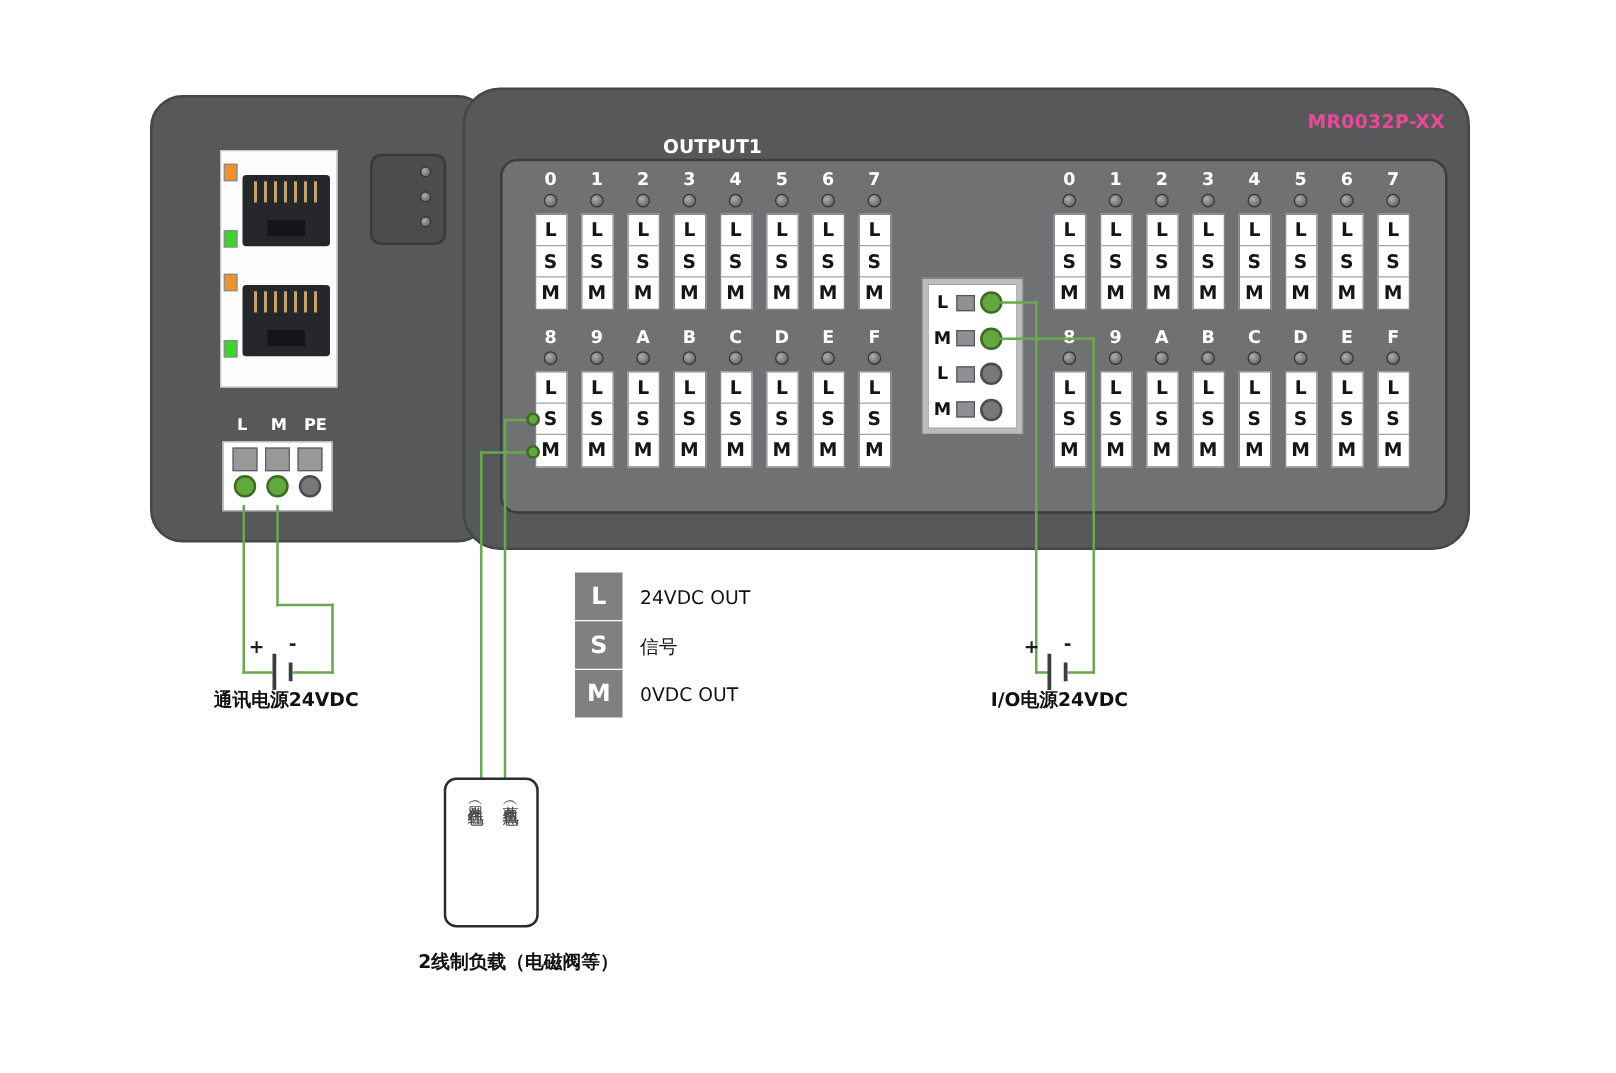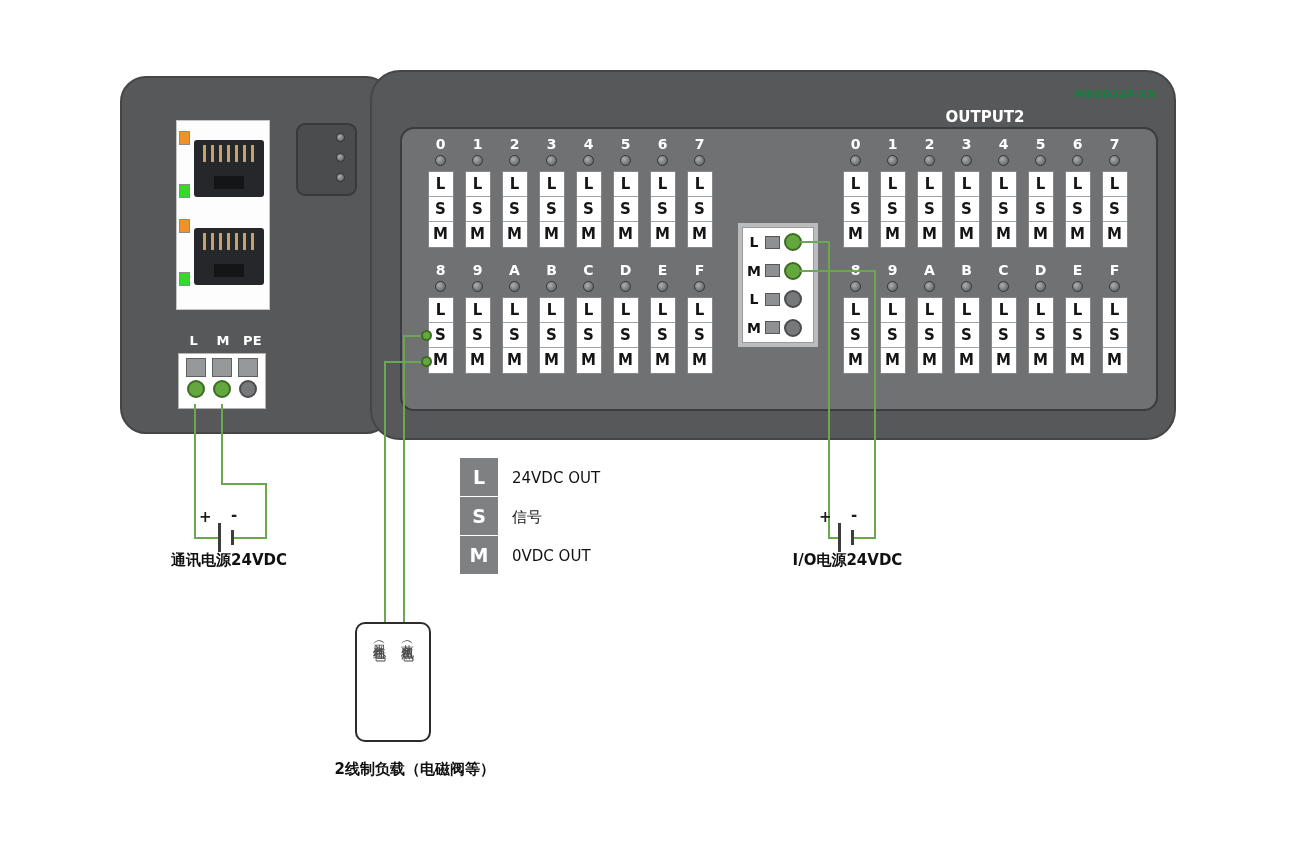--- a/index.html
+++ b/index.html
@@ -23,21 +23,21 @@
   
   .pwr-labels{position:absolute;left:179px;top:333px;width:88px;display:flex;}
   .pwr-label{flex:1;text-align:center;color:#fff;font-weight:bold;font-size:13px;}
   .pwr-block{position:absolute;left:178px;top:353px;width:88px;height:56px;background:#fff;border:1px solid #b3b3b3;display:flex;justify-content:space-between;padding:4px 5px 0;}
   .pwr-term{width:24px;display:flex;flex-direction:column;align-items:center;}
   .pwr-screw{width:20px;height:19px;background:#97989a;border:1px solid #5e5f61;}
   .pwr-circle{width:18px;height:18px;border-radius:50%;margin-top:3px;}
   .green-hole{background:#63a83e;border:2px solid #3e6b24;}
   .gray-hole{background:#77787a;border:2px solid #4b4c4e;}
   
-  .model{position:absolute;left:1000px;top:88px;width:156px;text-align:right;color:#15803d;font-weight:bold;font-size:11px;letter-spacing:.3px;}
+  .model{position:absolute;left:1000px;top:88px;width:156px;text-align:right;color:#ec4899;font-weight:bold;font-size:15px;letter-spacing:.3px;}
   .bank-label{position:absolute;top:108px;width:296px;text-align:center;color:#fff;font-weight:bold;font-size:15px;}
   .inner-panel{position:absolute;left:400px;top:127px;width:758px;height:284px;background:#707173;border:2px solid #3b3c3e;border-radius:14px;}
   .bank{position:absolute;width:296px;display:flex;}
   .ch-col{width:37px;display:flex;flex-direction:column;align-items:center;}
   .ch-num{color:#fff;font-weight:bold;font-size:14px;height:16px;line-height:16px;}
   .ch-led{width:11px;height:11px;margin-top:3px;}
   .strip{margin-top:5px;width:26px;background:#fff;border:1px solid #85868a;}
   .cell{height:25px;line-height:24px;text-align:center;font-weight:bold;font-size:15px;color:#161616;border-bottom:1px solid #a2a3a5;}
   .cell:last-child{border-bottom:none;}
   
@@ -104,21 +104,21 @@
         <div class="pwr-screw"></div>
         <div class="pwr-circle green-hole"></div>
       </div>
       <div class="pwr-term">
         <div class="pwr-screw"></div>
         <div class="pwr-circle gray-hole"></div>
       </div>
     </div>
 
   <div class="model">MR0032P-XX</div>
-  <div class="bank-label" style="left:837px;">OUTPUT2</div>
+  <div class="bank-label" style="left:422px;">OUTPUT1</div>
 
   <div class="inner-panel"></div>
 
   <div class="bank" id="bank-o1-top" style="left:422px;top:136px;">
       <div class="ch-col">
         <div class="ch-num">0</div>
         <div class="ch-led"></div>
         <div class="strip">
           <div class="cell">L</div>
           <div class="cell">S</div>

